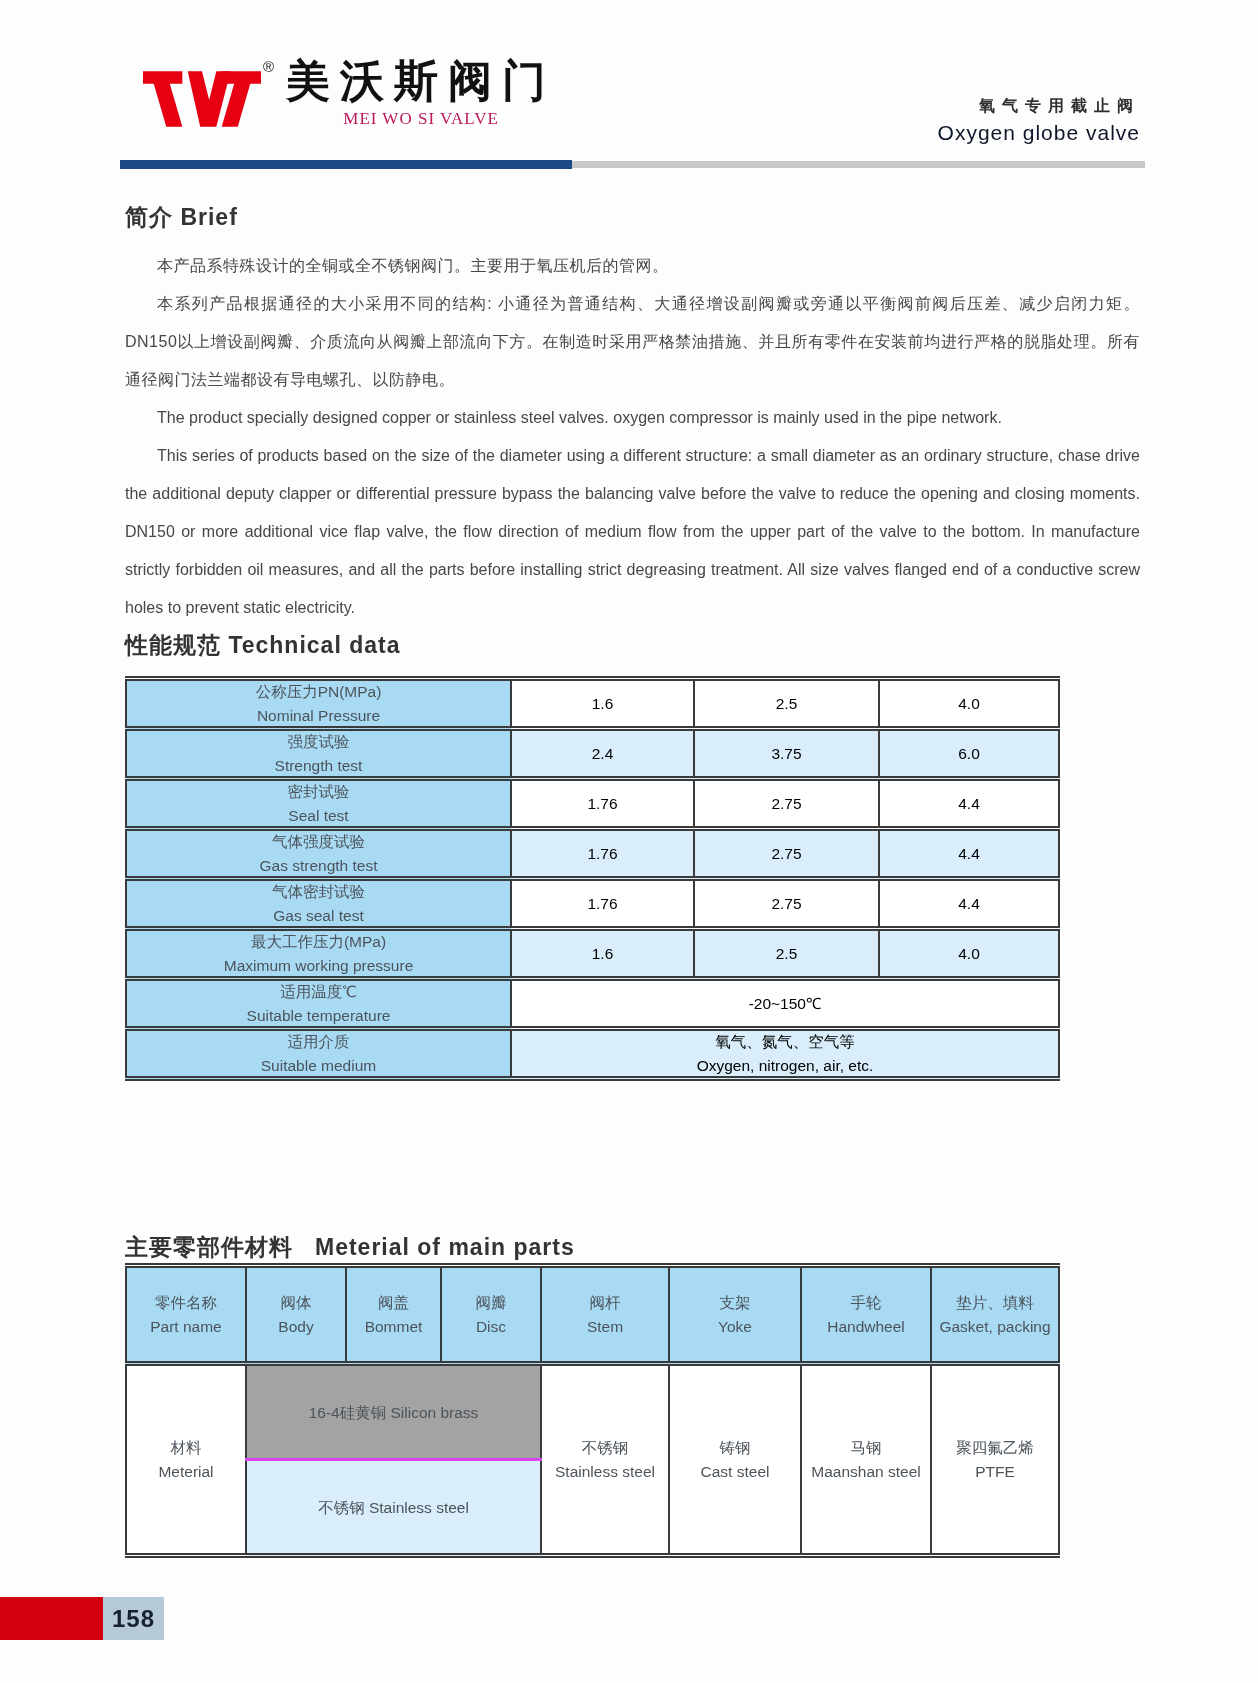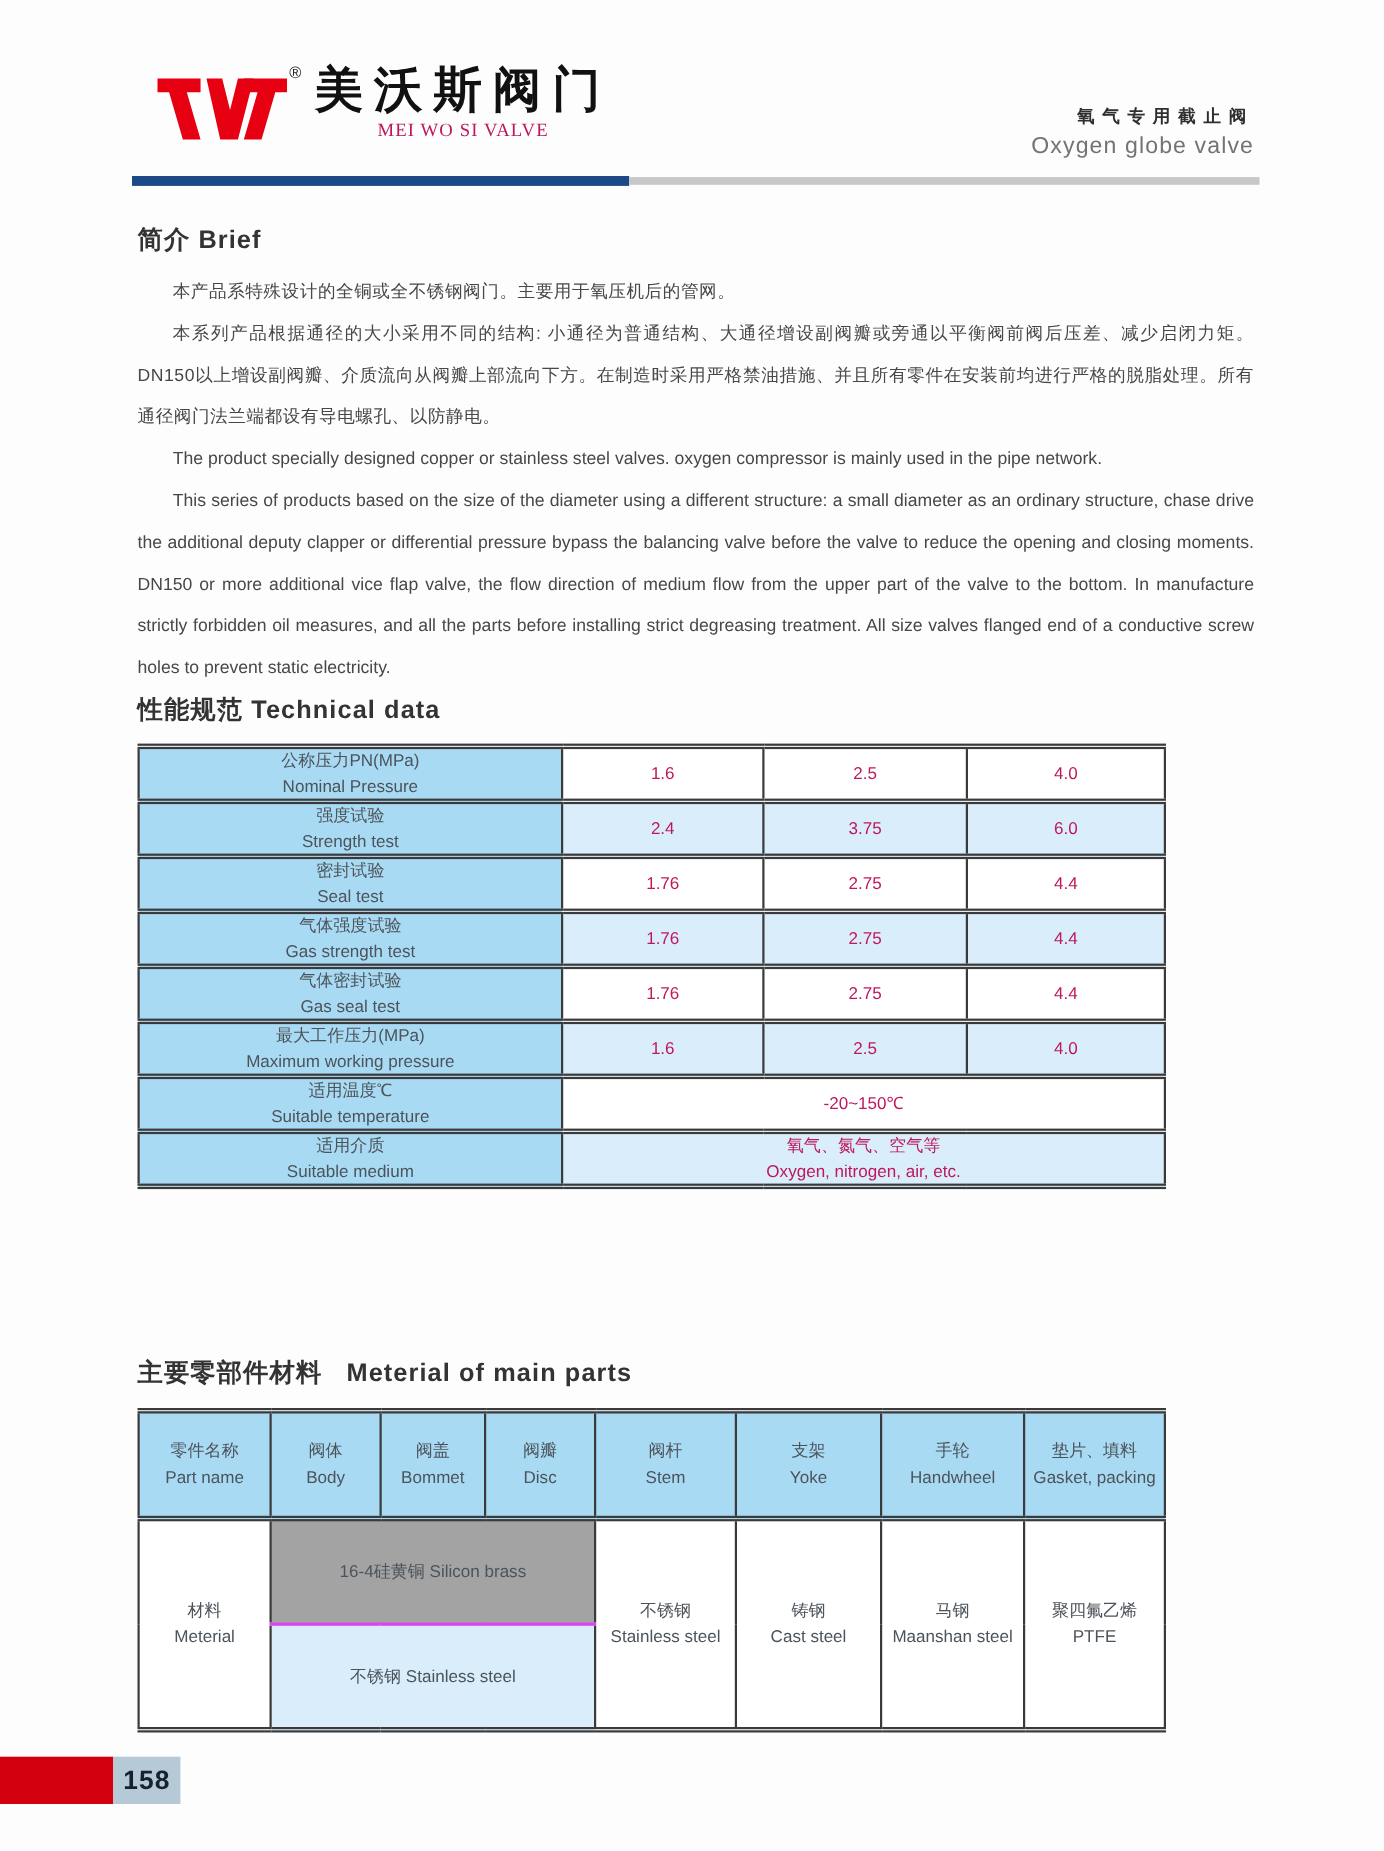--- a/index.html
+++ b/index.html
@@ -22,21 +22,21 @@
     font-family: "Liberation Serif", serif;
     font-size: 44px; font-weight: bold; color: #111;
     letter-spacing: 10px; line-height: 1.35; white-space: nowrap;
   }
   .brand-en {
     font-family: "Liberation Serif", serif;
     font-size: 17px; color: #be185d; letter-spacing: 1px; margin-top: -2px;
   }
   .product { position: absolute; right: 118px; top: 96px; text-align: right; }
   .product-cn { font-size: 16px; font-weight: bold; color: #2f2f2f; letter-spacing: 7px; }
-  .product-en { font-size: 21px; color: #737373; letter-spacing: 1px; margin-top: 4px; }
+  .product-en { font-size: 21px; color: #0f172a; letter-spacing: 1px; margin-top: 4px; }
   .rule { position: absolute; left: 120px; top: 160px; width: 1025px; display: flex; align-items: flex-start; }
   .rule-blue { width: 452px; height: 9px; background: #1b4a87; }
   .rule-gray { width: 573px; height: 7px; background: #c8c8c8; margin-top: 1px; }
 
   
   .brief { position: absolute; left: 125px; top: 202px; width: 1015px; }
   h2.sec { font-size: 23px; font-weight: bold; color: #333; letter-spacing: 1px; }
   .brief h2 { margin-bottom: 14px; }
   .brief p {
     font-size: 16px; line-height: 38px;
@@ -53,26 +53,26 @@
     font-size: 15.5px; color: #4c545b;
   }
   table { border: 2px solid #3a3a3a; }
   .lbl { background: #a9daf3; }
   .line2 { margin-top: 3px; }
 
   
   .tech { position: absolute; left: 125px; top: 630px; }
   .tech h2 { margin-bottom: 15px; }
   .tech td { height: 48px; line-height: 21px; }
-  .tech td.val { color: #be185d; background: #ffffff; }
+  .tech td.val { color: #000000; background: #ffffff; }
   .tech tr:nth-child(even) td.val { background: #d9edfb; }
 
   
   .materials { position: absolute; left: 125px; top: 1232px; }
-  .materials h2 { margin-bottom: 17px; }
+  .materials h2 { }
   .materials h2 .gap { margin-left: 22px; font-weight: bold; }
   .materials td { line-height: 21px; }
   .materials td.mhead { background: #a9daf3; height: 98px; }
   .materials td.mat { background: #ffffff; }
   .materials td.sub1 { background: #a3a3a3; height: 96px; border-bottom: 3px solid #d946ef; }
   .materials td.sub2 { background: #d9edfb; height: 96px; border-top: 3px solid #3b82f6; }
 
   
   .red-block { position: absolute; left: 0; top: 1597px; width: 103px; height: 43px; background: #d30010; }
   .page-num-box {

